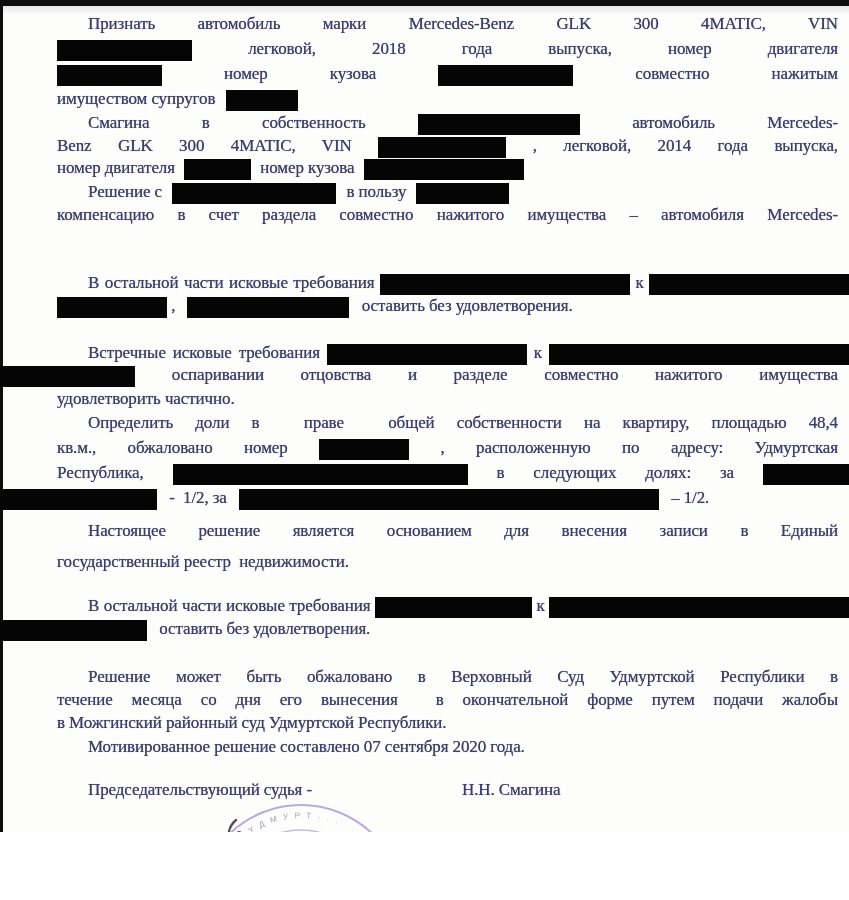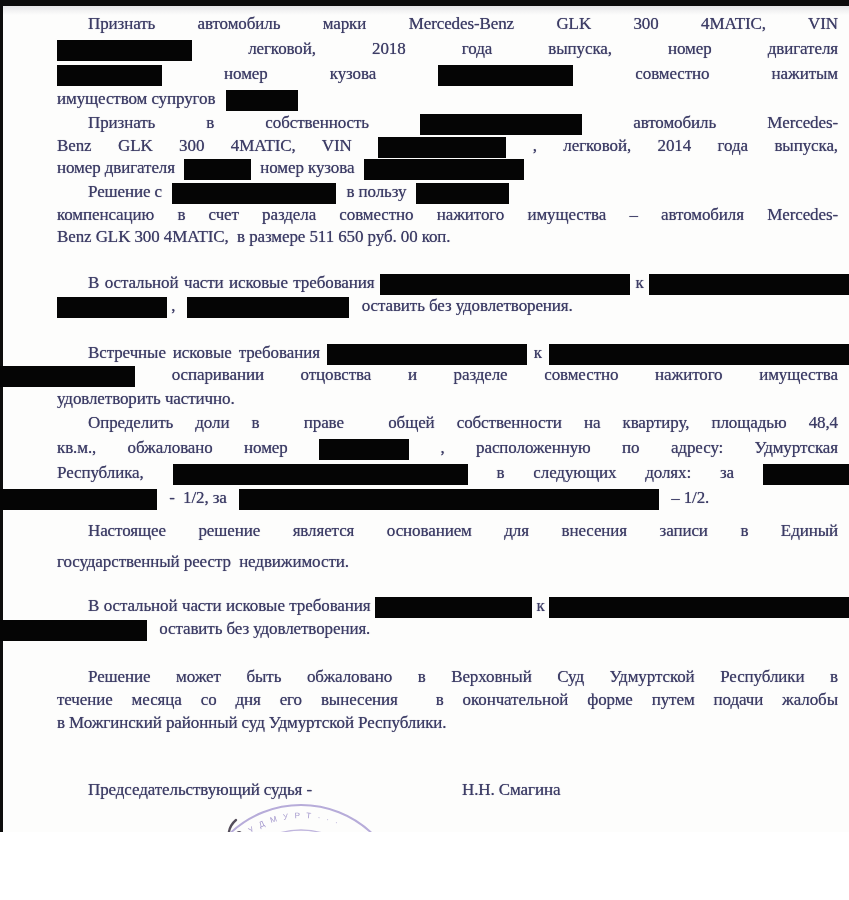--- a/index.html
+++ b/index.html
@@ -74,21 +74,21 @@
     <span>номер кузова</span>
     <span class="rd" style="width:135px"></span>
     <span>совместно нажитым</span>
   </div>
   <div class="ln left" style="top:87px">
     <span>имуществом супругов</span>
     <span class="rd" style="width:72px;margin-left:6px"></span>
   </div>
 
   <div class="ln just ind" style="top:111px">
-    <span>Признать в собственность</span>
+    <span>Смагина в собственность</span>
     <span class="rd" style="width:162px"></span>
     <span>автомобиль Mercedes-</span>
   </div>
   <div class="ln just" style="top:134px">
     <span>Benz GLK 300 4MATIC, VIN</span>
     <span class="rd" style="width:128px"></span>
     <span>, легковой, 2014 года выпуска,</span>
   </div>
   <div class="ln left" style="top:156px">
     <span>номер двигателя</span>
@@ -99,23 +99,20 @@
 
   <div class="ln left ind" style="top:180px">
     <span>Решение с</span>
     <span class="rd" style="width:164px;margin:0 6px"></span>
     <span>в пользу</span>
     <span class="rd" style="width:93px;margin-left:6px"></span>
   </div>
   <div class="ln just" style="top:203px">
     <span>компенсацию в счет раздела совместно нажитого имущества – автомобиля Mercedes-</span>
   </div>
-  <div class="ln left" style="top:225px">
-    <span>Benz GLK 300 4MATIC,&nbsp; в размере 511 650 руб. 00 коп.</span>
-  </div>
 
   <div class="ln just ind wide" style="top:271px">
     <span>В остальной части исковые требования</span>
     <span class="rd" style="width:250px"></span>
     <span>к</span>
     <span class="rd" style="width:200px"></span>
   </div>
   <div class="ln left" style="top:294px">
     <span class="rd" style="width:110px"></span>
     <span>,</span>
@@ -177,20 +174,23 @@
   </div>
 
   <div class="ln just ind" style="top:665px">
     <span>Решение может быть обжаловано в Верховный Суд Удмуртской Республики в</span>
   </div>
   <div class="ln just" style="top:688px">
     <span>течение месяца со дня его вынесения&nbsp; в окончательной форме путем подачи жалобы</span>
   </div>
   <div class="ln left" style="top:711px">
     <span>в Можгинский районный суд Удмуртской Республики.</span>
+  </div>
+  <div class="ln left ind" style="top:735px">
+    <span>Мотивированное решение составлено 07 сентября 2020 года.</span>
   </div>
 
   <div class="ln left ind" style="top:778px">
     <span>Председательствующий судья -</span><span class="gap"></span><span>Н.Н. Смагина</span>
   </div>
 
   <svg class="seal-svg" width="232" height="110" viewBox="0 0 232 110">
     <defs>
       <path id="sealArc" d="M 28,118 A 90,90 0 0 1 208,118"></path>
     </defs>

